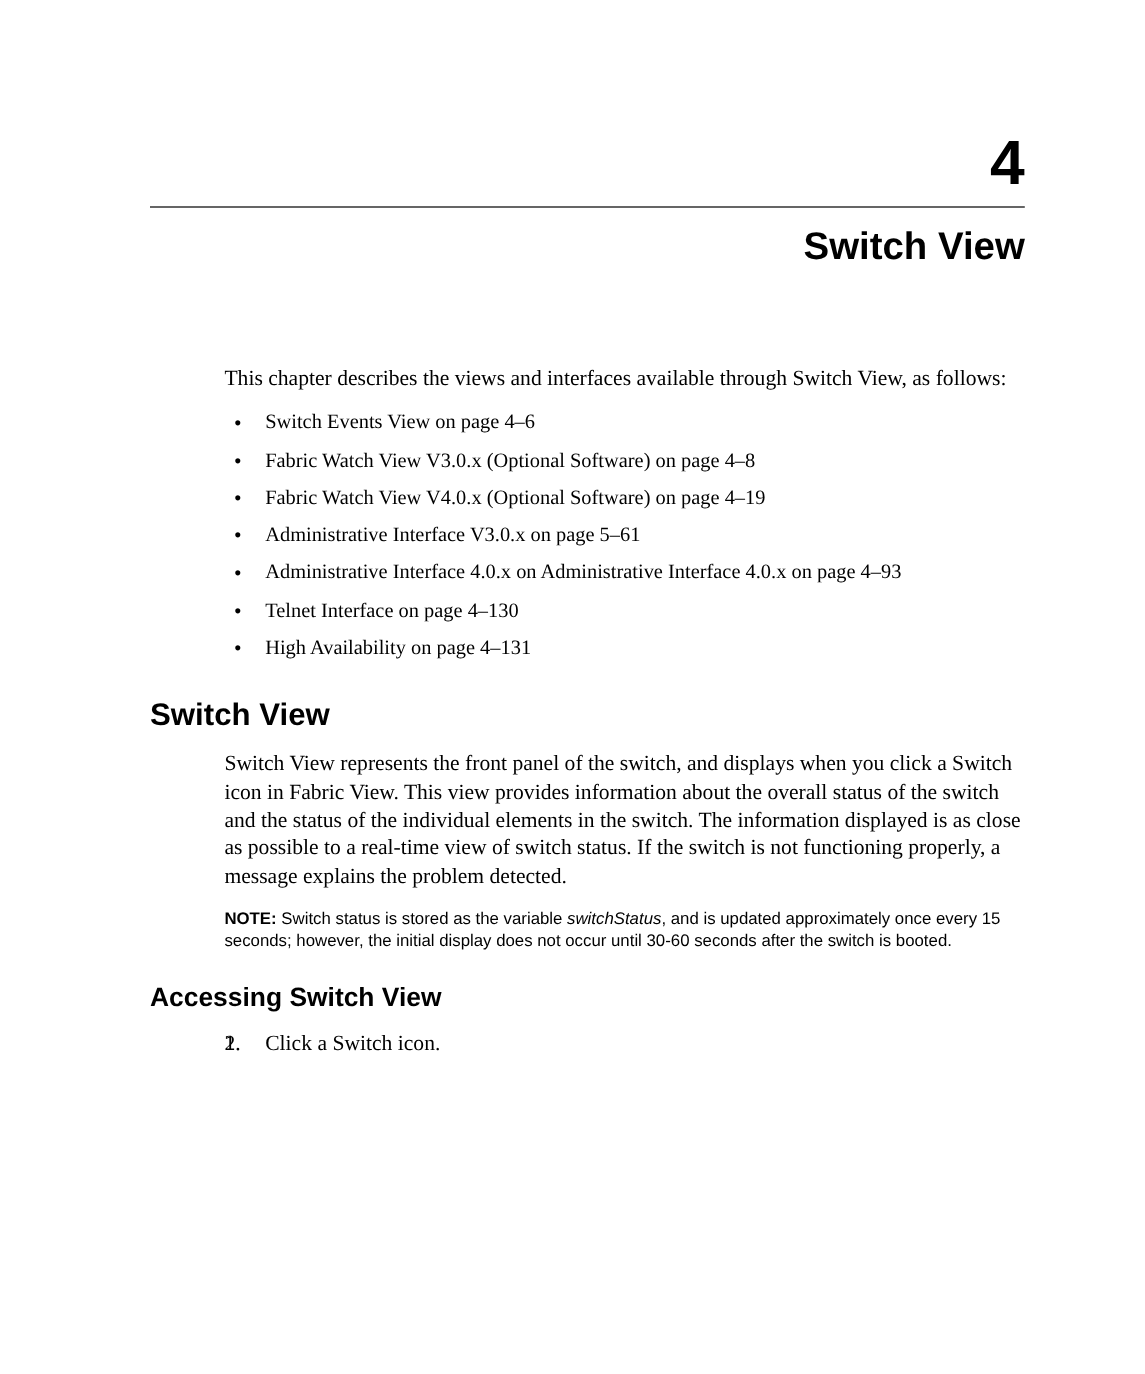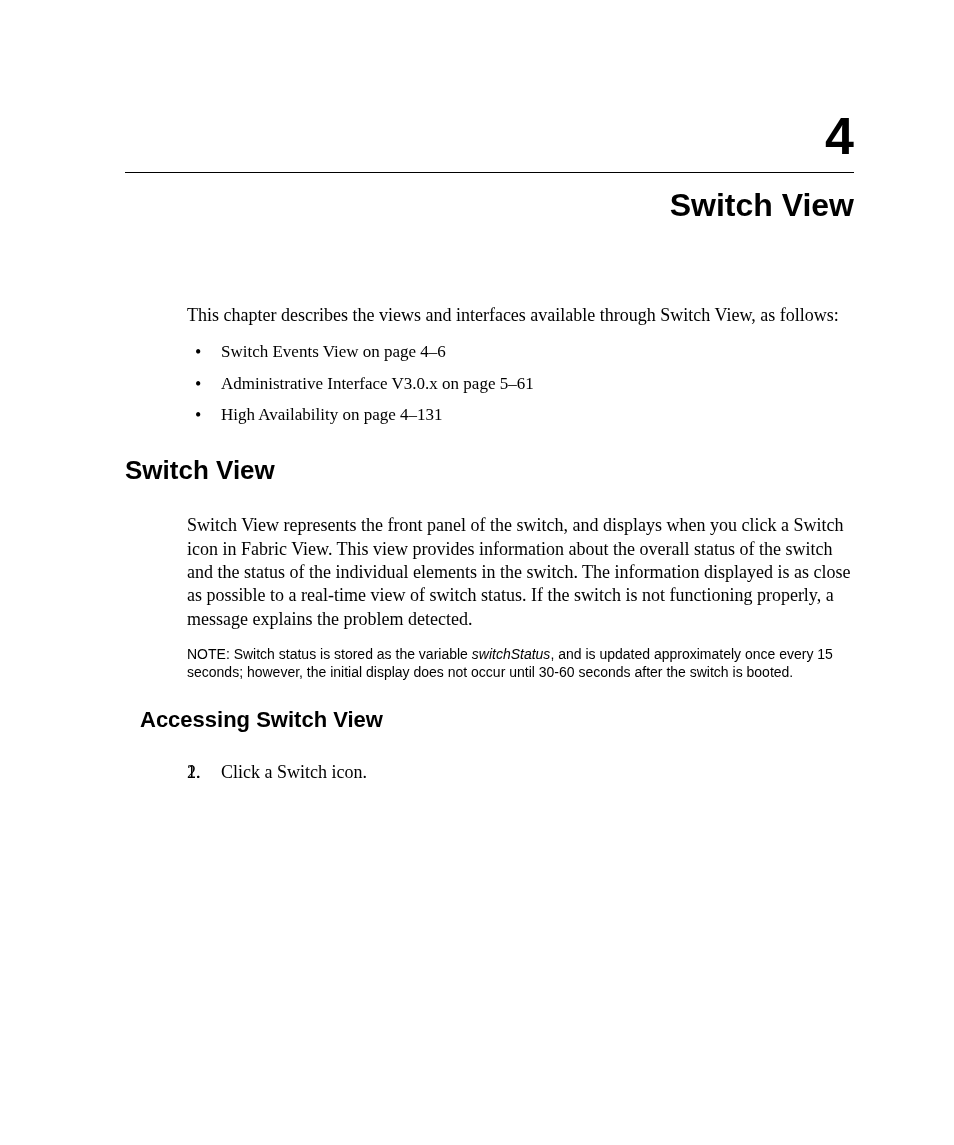--- a/index.html
+++ b/index.html
@@ -31,21 +31,20 @@
   }
   .chapter-title {
     font-family: Arial, Helvetica, sans-serif;
     font-size: 32px;
     font-weight: 700;
     text-align: right;
     margin: 0 0 80px 0;
   }
   .body-block {
     margin-left: 62px;
-    margin-top: 28px;
   }
   .para {
     font-size: 18px;
     line-height: 1.3;
     margin: 0 0 14px 0;
   }
   ul.bullets {
     list-style: none;
     padding: 0;
     margin: 0 0 30px 0;
@@ -70,30 +69,30 @@
     font-weight: 700;
     margin: 0 0 14px 0;
   }
   .note {
     font-family: Arial, Helvetica, sans-serif;
     font-size: 14px;
     line-height: 1.3;
     margin: 14px 0 26px 0;
   }
   .note .label {
-    font-weight: 400;
+    font-weight: 700;
   }
   .note .var {
     font-style: italic;
   }
   .h3 {
     font-family: Arial, Helvetica, sans-serif;
     font-size: 22px;
     font-weight: 700;
-    margin: 0 0 14px 15px;
+    margin: 0 0 14px 0;
   }
   ol.steps {
     list-style: none;
     padding: 0;
     margin: 0;
     font-size: 18px;
     line-height: 1.3;
   }
   ol.steps li {
     padding-left: 34px;
@@ -116,21 +115,25 @@
 
   <h1 class="chapter-number">4</h1>
   <hr class="rule">
   <h2 class="chapter-title">Switch View</h2>
 
   <div class="body-block">
     <p class="para">This chapter describes the views and interfaces available through Switch View, as follows:</p>
 
     <ul class="bullets">
       <li>Switch Events View on page 4–6</li>
+      <li>Fabric Watch View V3.0.x (Optional Software) on page 4–8</li>
+      <li>Fabric Watch View V4.0.x (Optional Software) on page 4–19</li>
       <li>Administrative Interface V3.0.x on page 5–61</li>
+      <li>Administrative Interface 4.0.x on Administrative Interface 4.0.x on page 4–93</li>
+      <li>Telnet Interface on page 4–130</li>
       <li>High Availability on page 4–131</li>
     </ul>
   </div>
 
   <h3 class="h2">Switch View</h3>
 
   <div class="body-block">
     <p class="para">Switch View represents the front panel of the switch, and displays when you click a Switch icon in Fabric View. This view provides information about the overall status of the switch and the status of the individual elements in the switch. The information displayed is as close as possible to a real-time view of switch status. If the switch is not functioning properly, a message explains the problem detected.</p>
 
     <p class="note">

